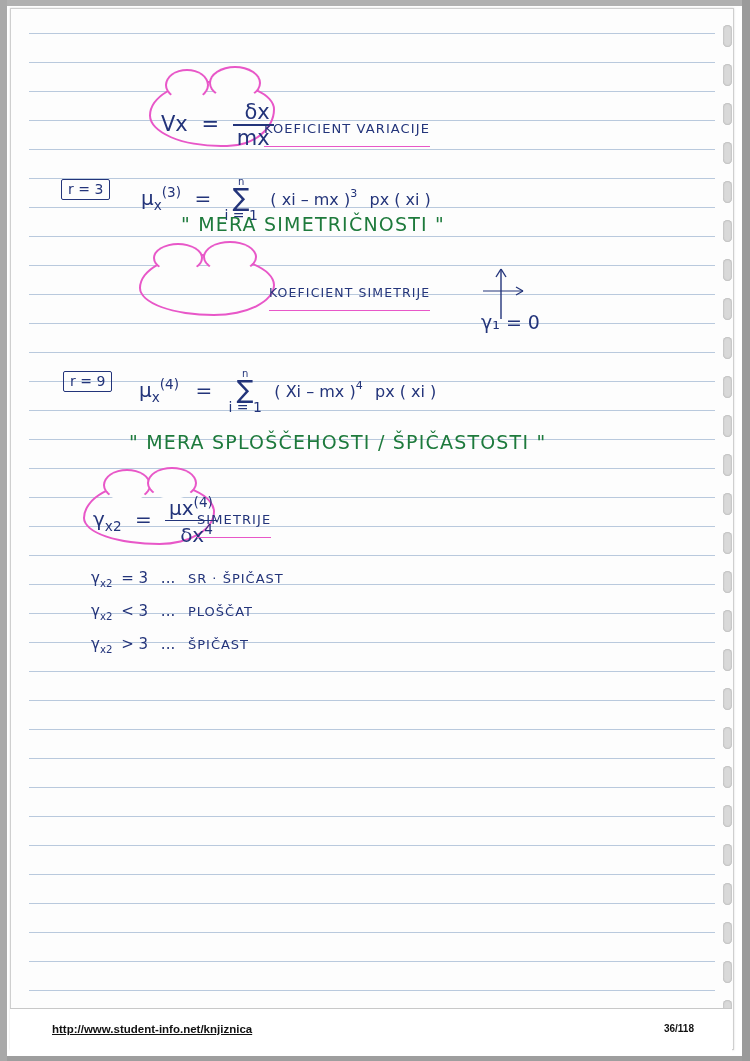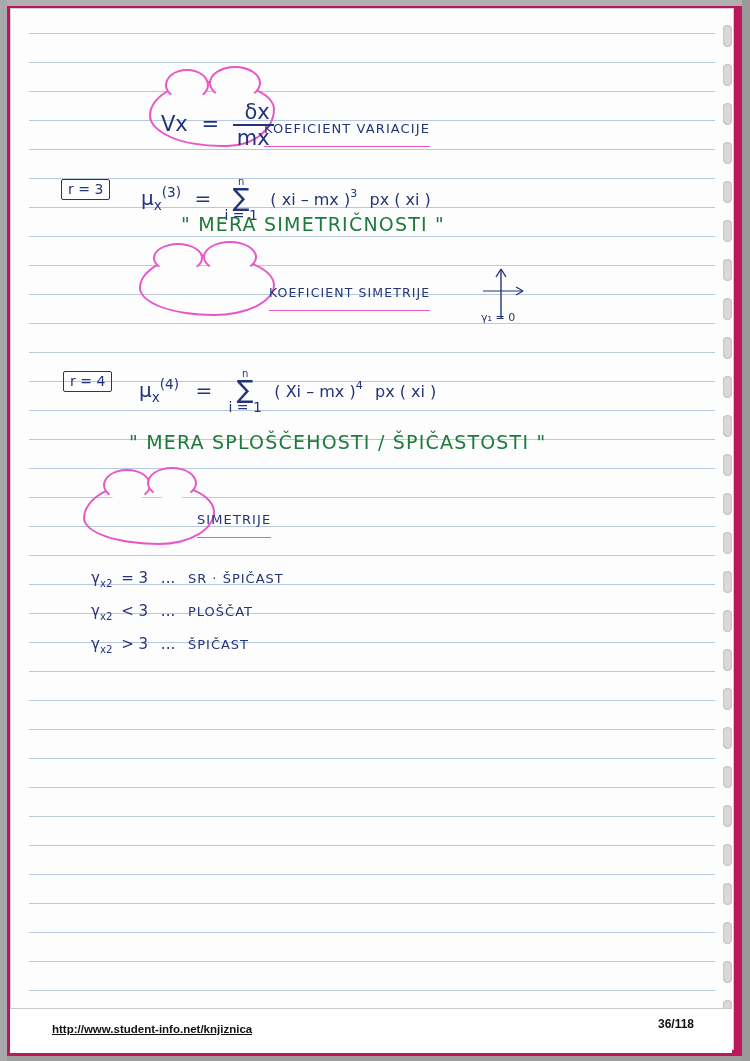--- a/index.html
+++ b/index.html
@@ -7,21 +7,21 @@
     padding: 0;
     background: #8d8d8d;
   }
   body {
     font-family: "Liberation Sans", sans-serif;
   }
   .page {
     position: relative;
     width: 750px;
     height: 1061px;
-    background: #be185d;
+    background: #ffffff;
     overflow: hidden;
   }
   
   .scan-edge-left {
     position: absolute;
     left: 0; top: 0;
     width: 7px; height: 1061px;
     background: #a9a9a9;
   }
   .scan-edge-right {
@@ -240,22 +240,22 @@
     top: 14px;
     font-size: 11.5px;
     font-weight: bold;
     color: #111;
     text-decoration: underline;
     font-family: "Liberation Sans", sans-serif;
   }
   .footer-page {
     position: absolute;
     right: 38px;
-    top: 8px;
-    font-size: 12px;
+    top: 14px;
+    font-size: 10px;
     font-weight: bold;
     color: #111;
     font-family: "Liberation Sans", sans-serif;
   }
 </style>
 </head>
 <body>
 
 <div class="page">
   <div class="scan-edge-top"></div>
@@ -363,39 +363,48 @@
     <div class="ink hw-blue underline-pink" style="left:258px; top:276px; font-size:12.5px; letter-spacing:1.1px;">KOEFICIENT  SIMETRIJE</div>
 
     <svg class="axis-sketch" viewBox="0 0 56 70">
       <line x1="22" y1="8" x2="22" y2="58" stroke="#23347a" stroke-width="1.4"></line>
       <line x1="22" y1="8" x2="17" y2="16" stroke="#23347a" stroke-width="1.4"></line>
       <line x1="22" y1="8" x2="27" y2="16" stroke="#23347a" stroke-width="1.4"></line>
       <line x1="4" y1="30" x2="44" y2="30" stroke="#23347a" stroke-width="1.2"></line>
       <line x1="44" y1="30" x2="37" y2="26" stroke="#23347a" stroke-width="1.2"></line>
       <line x1="44" y1="30" x2="37" y2="34" stroke="#23347a" stroke-width="1.2"></line>
     </svg>
-    <div class="ink hw-blue" style="left:470px; top:302px; font-size:11px;">γ₁ = 0</div>
-
-    <div class="ink hw-blue boxed" style="left:52px; top:362px; font-size:14px;">r = 4</div>
+    <div class="ink hw-blue" style="left:470px; top:302px; font-size:19px;">γ₁ = 0</div>
+
+    <div class="ink hw-blue boxed" style="left:52px; top:362px; font-size:14px;">r = 9</div>
 
     <div class="ink hw-blue" style="left:128px; top:360px; font-size:20px;">
       <span>μ</span><span class="sub">x</span><span class="sup">(4)</span>
       <span style="padding:0 10px;">=</span>
       <span class="sigma-stack">
         <span class="top">n</span>
         <span class="sym">∑</span>
         <span class="bot">i = 1</span>
       </span>
       <span style="font-size:16px; padding-left:6px;">( Xi – mx )</span><span class="sup" style="font-size:11px;">4</span>
       <span style="font-size:16px; padding-left:6px;">px ( xi )</span>
     </div>
 
     <div class="ink hw-green" style="left:118px; top:422px; font-size:19px;">" MERA  SPLOŠČEHOSTI / ŠPIČASTOSTI "</div>
 
     <div class="cloud cloud-3"></div>
+    <div class="ink hw-blue" style="left:82px; top:486px; font-size:20px;">
+      <span>γ</span><span class="sub">x2</span>
+      <span style="padding:0 7px;">=</span>
+      <span class="frac">
+        <span class="num"><span>μx</span><span class="sup">(4)</span></span>
+        <span class="bar"></span>
+        <span class="den"><span>δx</span><span class="sup">4</span></span>
+      </span>
+    </div>
     <div class="ink hw-blue underline-pink" style="left:186px; top:503px; font-size:13px; letter-spacing:1.1px;">SIMETRIJE</div>
 
     <div class="ink hw-blue" style="left:80px; top:560px; font-size:15px;">
       <span>γ</span><span class="sub">x2</span>
       <span style="padding-left:4px;">= 3</span>
       <span style="padding-left:8px;">...</span>
       <span style="padding-left:8px; font-size:13px; letter-spacing:1px;">SR · ŠPIČAST</span>
     </div>
 
     <div class="ink hw-blue" style="left:80px; top:593px; font-size:15px;">

